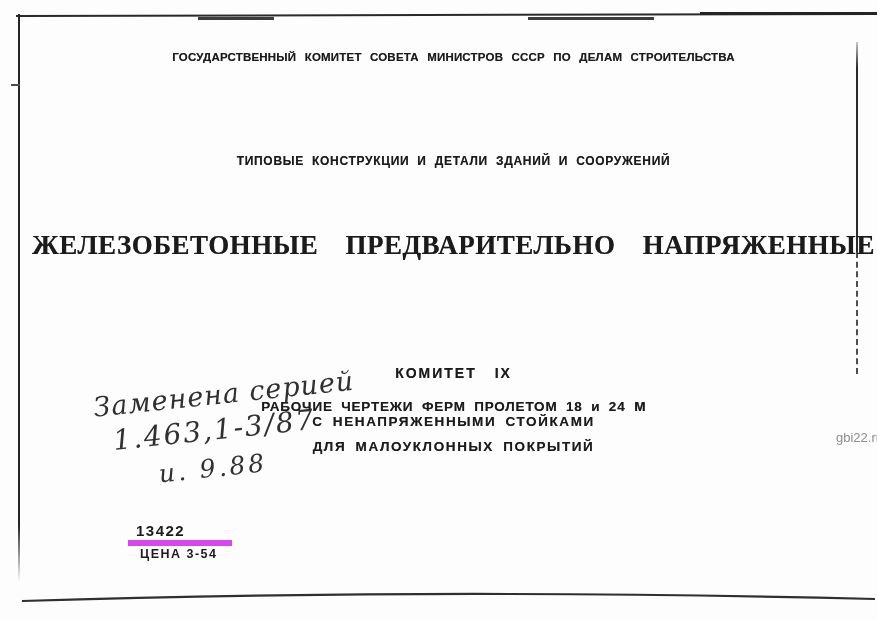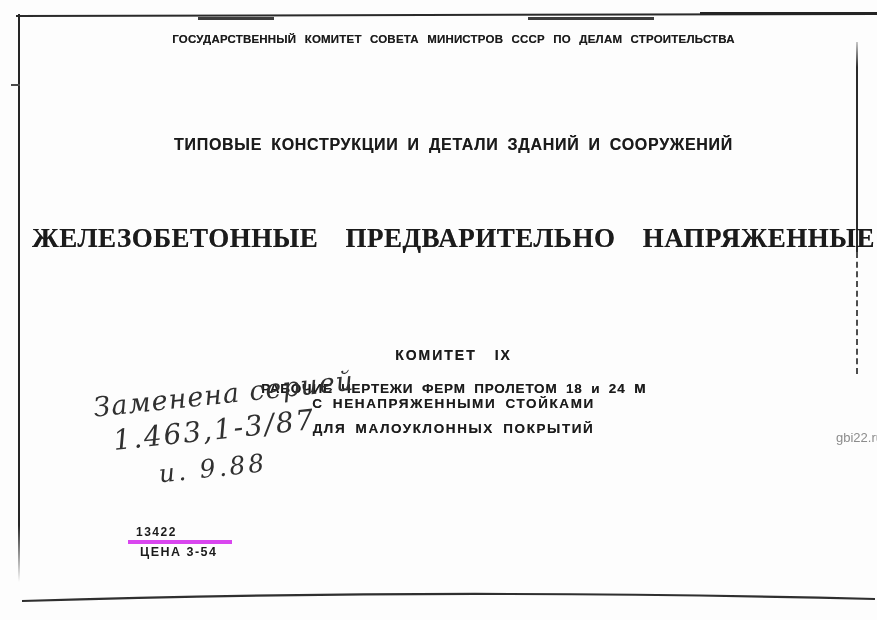--- a/index.html
+++ b/index.html
@@ -15,27 +15,28 @@
   }
   .abs { position: absolute; }
   .centerline {
     position: absolute;
     left: 30px;
     width: 847px;
     text-align: center;
     white-space: nowrap;
     font-weight: bold;
     text-shadow: 0 0 0.5px rgba(0,0,0,0.55);
+    margin-top: 18px;
   }
   
   .org-line       { top: 33px;  font-size: 11.5px; letter-spacing: 0.2px; word-spacing: 5px; }
-  .collection-line{ top: 136px; font-size: 16px;   letter-spacing: 0.7px; word-spacing: 4px; }
+  .collection-line{ top: 136px; font-size: 12px;   letter-spacing: 0.7px; word-spacing: 4px; }
   .series-line    { top: 165px; font-size: 27px;   letter-spacing: 1.5px; word-spacing: 8px;
                     font-family: "Liberation Serif", serif; }
-  .title-line1    { top: 223px; font-size: 27px;   letter-spacing: 0.5px; word-spacing: 20px;
+  .title-line1    { top: 212px; font-size: 27px;   letter-spacing: 0.5px; word-spacing: 20px;
                     font-family: "Liberation Serif", serif; }
   .title-line2    { top: 246px; font-size: 27px;   letter-spacing: 0.5px; word-spacing: 14px;
                     font-family: "Liberation Serif", serif; }
   .unit-small     { font-size: 16px; letter-spacing: 0; }
   .subtitle-line  { top: 289px; font-size: 13.5px; letter-spacing: 2.4px; word-spacing: 7px; }
   .issue-line     { top: 347px; font-size: 14px;   letter-spacing: 2px;   word-spacing: 12px; }
   .contents-line1 { top: 379px; font-size: 13.5px; letter-spacing: 0.8px; word-spacing: 4px; }
   .contents-line2 { top: 396px; font-size: 13.5px; letter-spacing: 1.6px; word-spacing: 4px; }
   .contents-line3 { top: 421px; font-size: 13.5px; letter-spacing: 1.6px; word-spacing: 4px; }
   
@@ -52,24 +53,24 @@
   }
   .hw-line1 { font-size: 27px; letter-spacing: 1px; }
   .hw-line2 { font-size: 28px; letter-spacing: 2px; margin: 3px 0 0 16px; }
   .hw-line3 { font-size: 25px; letter-spacing: 3px; margin: 7px 0 0 58px; }
   
   .price-block { position: absolute; left: 128px; top: 522px; }
   .price-code {
     display: inline-block;
     min-width: 104px;
     padding: 0 0 1px 8px;
-    font-size: 12px;
+    font-size: 15px;
     font-weight: bold;
     letter-spacing: 1.5px;
-    border-bottom: 4px solid #d946ef;
+    border-bottom: 6px solid #d946ef;
   }
   .price-value {
     font-size: 12.5px;
     font-weight: bold;
     letter-spacing: 1.5px;
     margin: 1px 0 0 12px;
   }
   
   .watermark {
     position: absolute;

